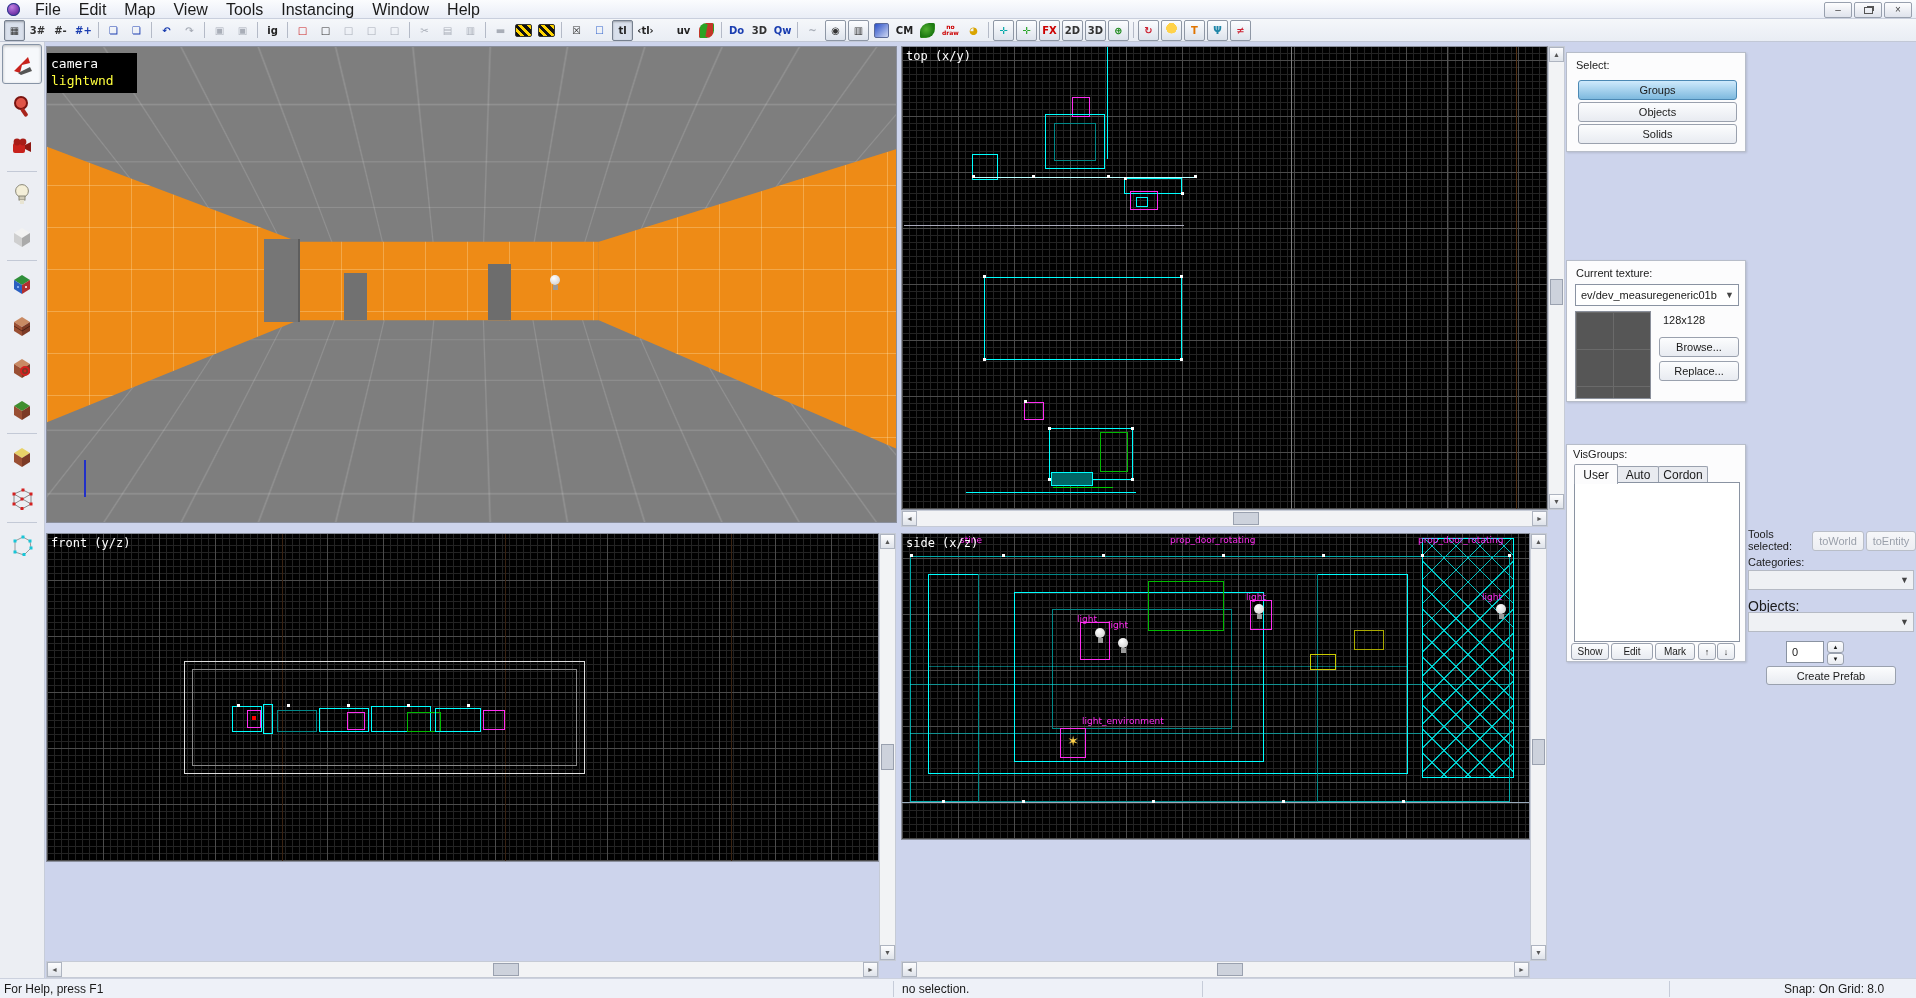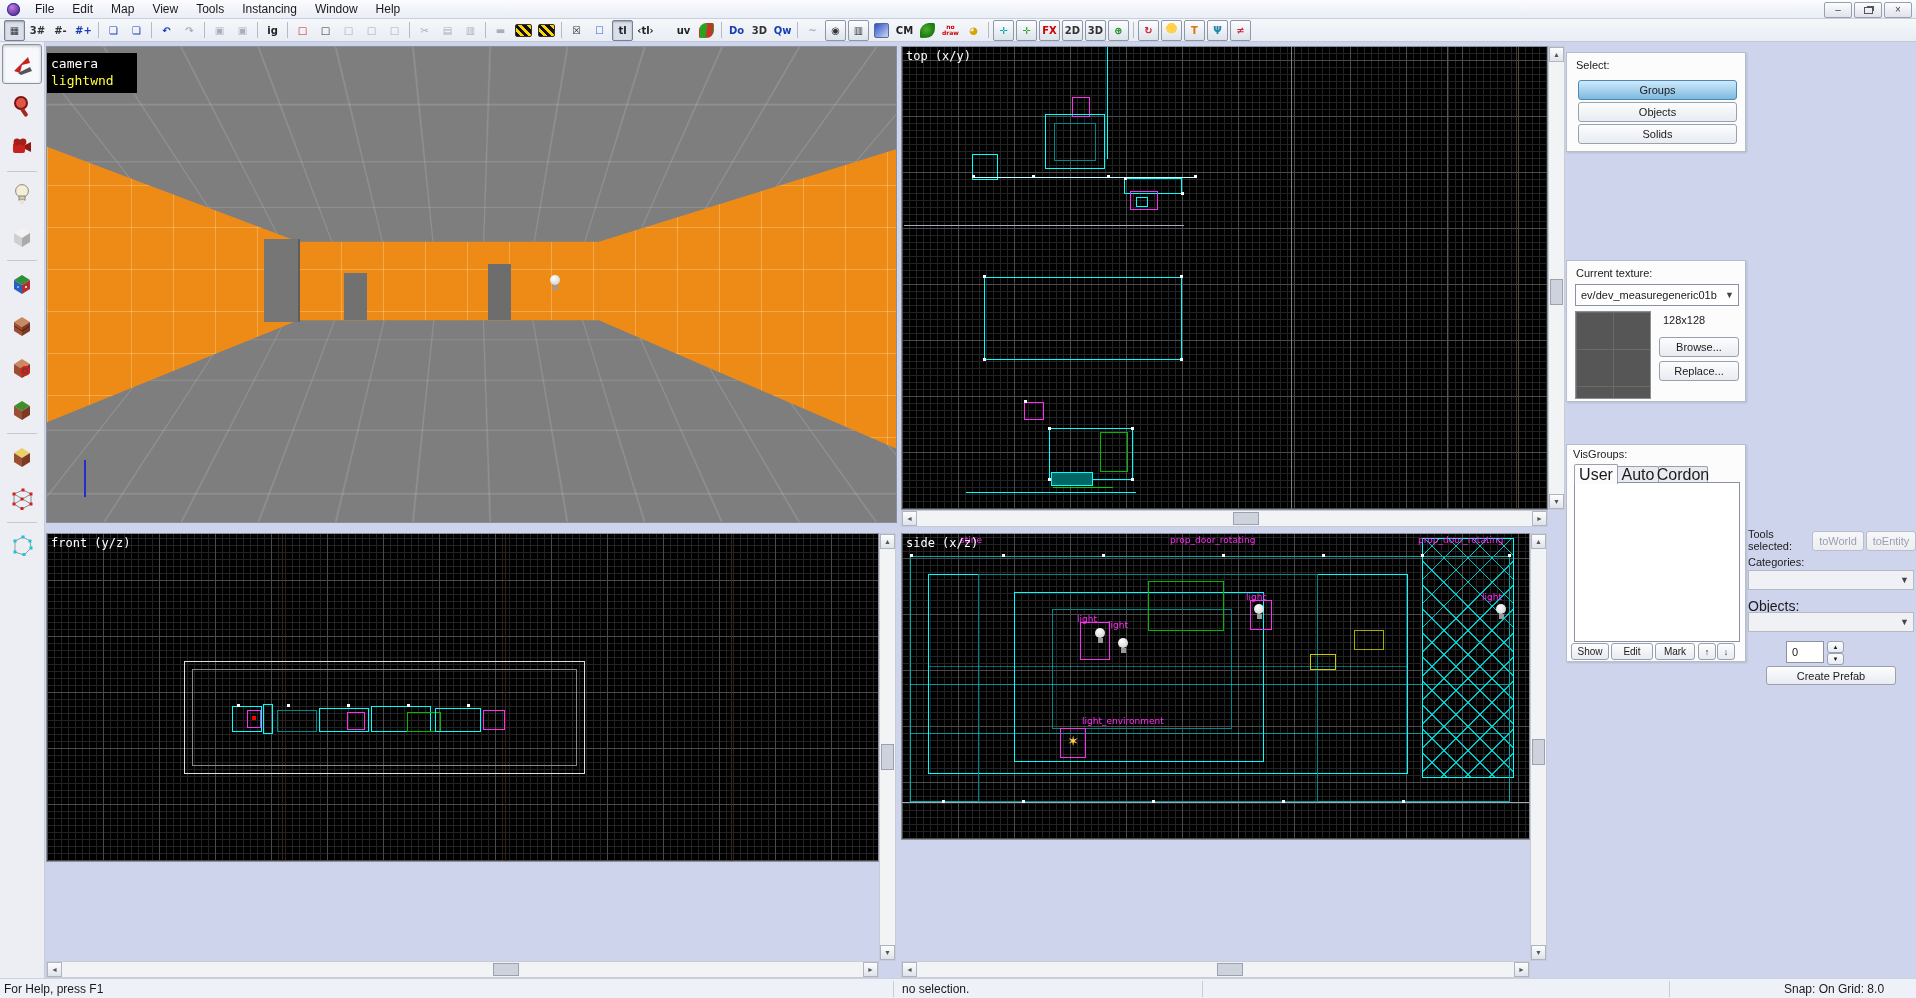--- a/index.html
+++ b/index.html
@@ -6,21 +6,21 @@
   body{width:1916px;height:998px;position:relative;overflow:hidden;
        font-family:"Liberation Sans",sans-serif;background:#cdd4ec;font-size:12px;color:#1a1a1a;
        -webkit-font-smoothing:antialiased;}
   .abs{position:absolute;}
   
   #menubar{left:0;top:0;width:1916px;height:18px;background:linear-gradient(#fbfcfe,#e9edf6);
            border-bottom:1px solid #c9cfdd;display:flex;align-items:center;}
   #applogo{width:13px;height:13px;border-radius:50%;margin:0 6px 0 7px;
            background:radial-gradient(circle at 38% 32%,#c07fe0,#7a3bb0 55%,#3a1a60);
            box-shadow:inset 0 0 0 1px #233a8a;}
-  .mi{padding:0 9px;line-height:17px;font-size:12px;cursor:default;}
+  .mi{padding:0 9px;line-height:17px;font-size:16px;cursor:default;}
   #winbtns{position:absolute;right:4px;top:2px;display:flex;gap:2px;}
   .wb{width:26px;height:14px;border:1px solid #98a0ae;border-radius:2px;
       background:linear-gradient(#fdfdfe,#dfe3ec);display:flex;align-items:center;justify-content:center;
       font-size:10px;line-height:10px;color:#444;}
   .wb .rsq{width:7px;height:5px;border:1px solid #555;box-shadow:2px -2px 0 -1px #555;}
   
   #toolbar{left:0;top:19px;width:1916px;height:23px;background:linear-gradient(#f5f7fa,#e9edf4);
            border-bottom:1px solid #c2c8d6;display:flex;align-items:center;padding-left:3px;box-sizing:border-box;}
   .ti{width:19px;height:19px;margin:0 1px;display:flex;align-items:center;justify-content:center;
       font:bold 10px "DejaVu Sans",sans-serif;border:1px solid transparent;border-radius:2px;
@@ -77,21 +77,21 @@
   .panel{background:#fcfcfd;border:1px solid #b7bdc9;box-shadow:1px 1px 2px rgba(0,0,0,.12);box-sizing:border-box;}
   .ptitle{font-size:11px;margin:6px 0 0 9px;}
   .wbtn{position:absolute;height:18px;border:1px solid #9aa1ae;border-radius:3px;font-size:11px;
         background:linear-gradient(#fcfdfe,#e8ebf1);display:flex;align-items:center;justify-content:center;}
   .wbtn.sel{background:linear-gradient(#cfeafc,#7db9de);border-color:#4c89b4;}
   .wbtn.disb{color:#9aa0ab;background:linear-gradient(#f6f7f9,#eceef2);border-color:#b9bec8;}
   .combo{position:absolute;background:#fff;border:1px solid #8a93a2;box-sizing:border-box;font-size:11px;
          display:flex;align-items:center;padding-left:5px;}
   .combo .arr{position:absolute;right:4px;color:#444;font-size:9px;}
   .combo.disc{background:#eff1f4;color:#98a0ab;border-color:#b5bac4;}
-  .tab{position:absolute;border:1px solid #9aa1ae;border-bottom:none;background:#e9ebf0;font-size:16px;
+  .tab{position:absolute;border:1px solid #9aa1ae;border-bottom:none;background:#e9ebf0;font-size:12px;
        display:flex;align-items:center;justify-content:center;border-radius:2px 2px 0 0;}
   .tab.on{background:#fcfcfd;height:19px !important;z-index:2;}
   
   #status{left:0;top:978px;width:1916px;height:20px;background:#eef1f8;border-top:1px solid #ccd1de;font-size:12px;}
   .ssep{position:absolute;top:2px;width:1px;height:16px;background:#c6ccd9;}
 </style>
 </head>
 <body>
 
 <div id="menubar" class="abs">

